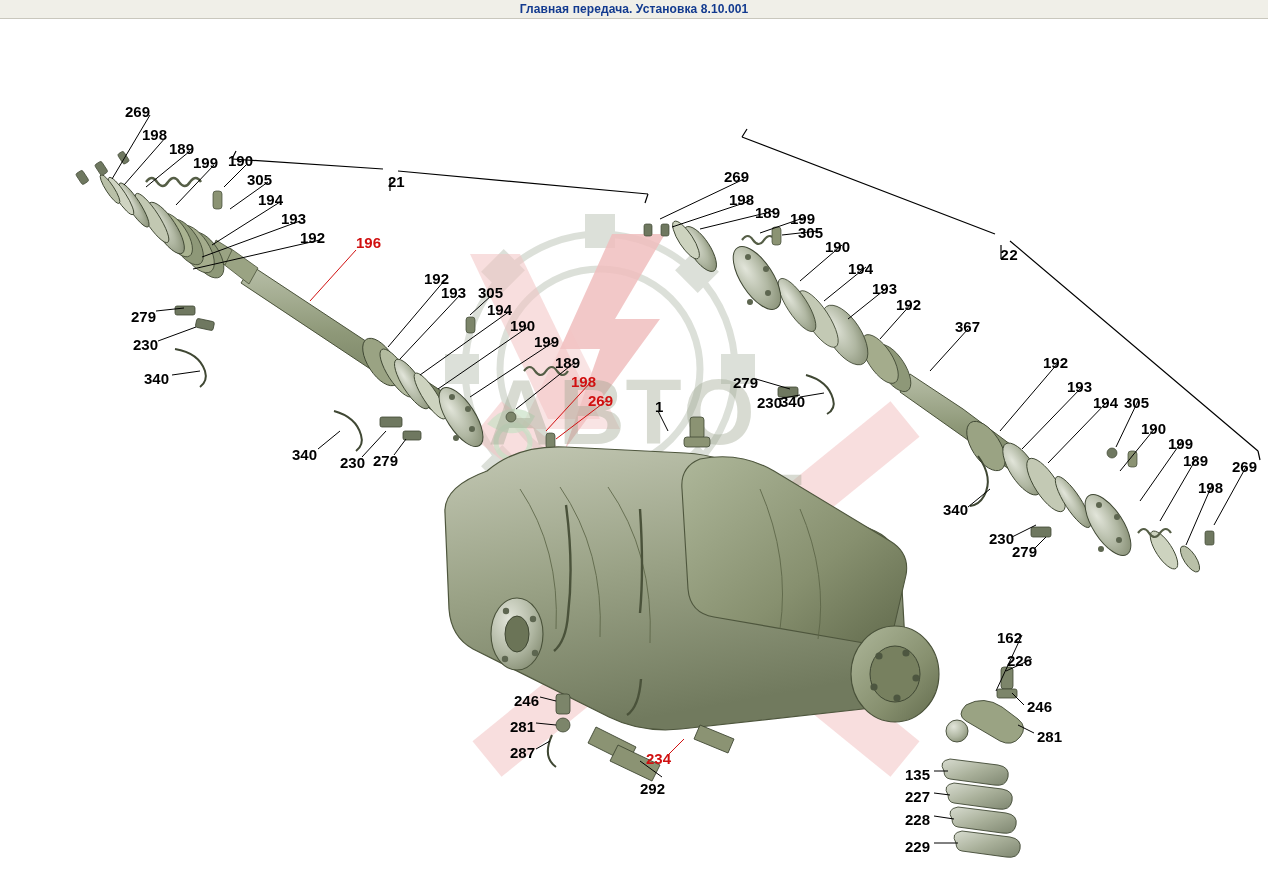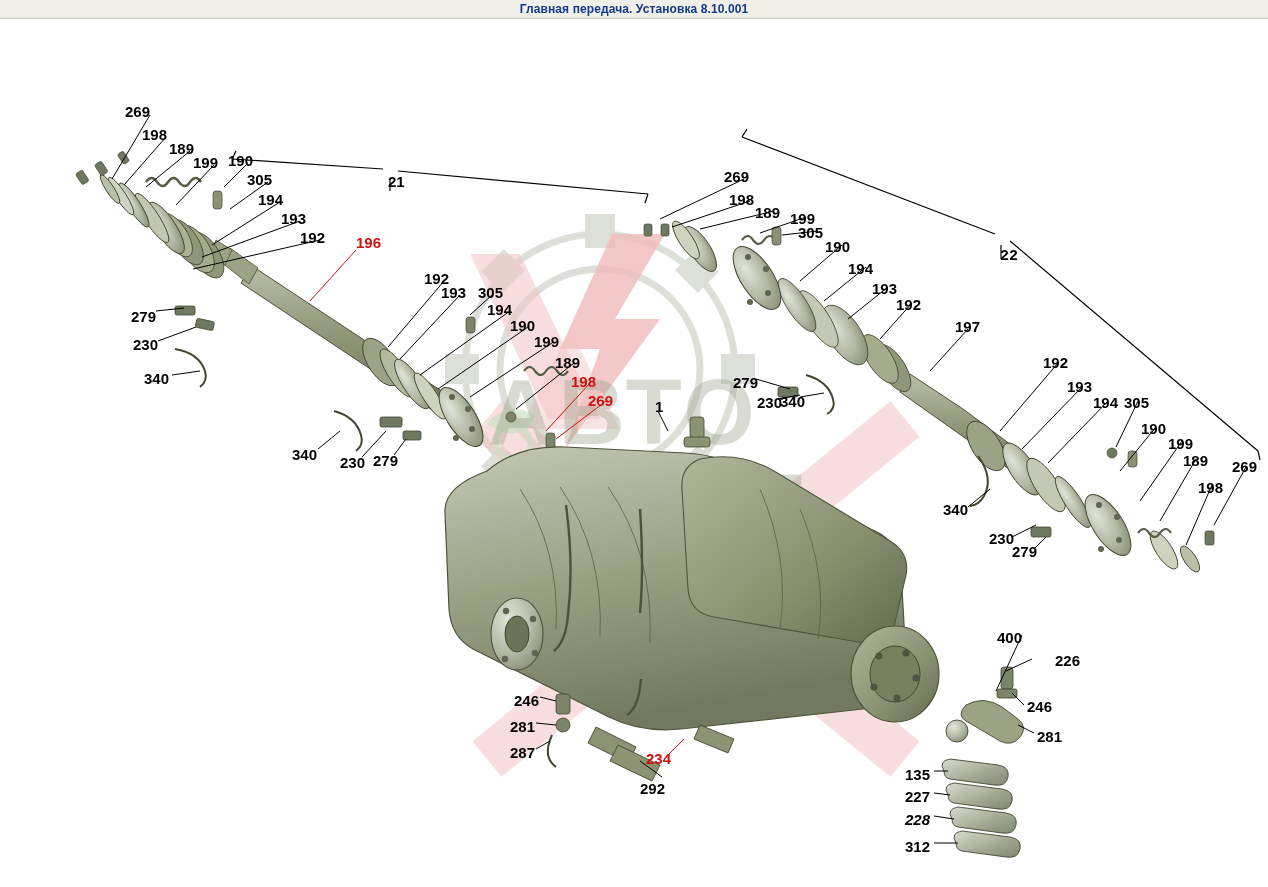--- a/index.html
+++ b/index.html
@@ -475,45 +475,45 @@
     <div class="callout" style="left:373px; top:434px;">279</div>
     <div class="callout" style="left:724px; top:150px;">269</div>
     <div class="callout" style="left:729px; top:173px;">198</div>
     <div class="callout" style="left:755px; top:186px;">189</div>
     <div class="callout" style="left:790px; top:192px;">199</div>
     <div class="callout" style="left:798px; top:206px;">305</div>
     <div class="callout" style="left:825px; top:220px;">190</div>
     <div class="callout" style="left:848px; top:242px;">194</div>
     <div class="callout" style="left:872px; top:262px;">193</div>
     <div class="callout" style="left:896px; top:278px;">192</div>
-    <div class="callout" style="left:955px; top:300px;">197</div>
+    <div class="callout" style="left:955px; top:300px;">367</div>
     <div class="callout" style="left:1000px; top:230px;font-family:Liberation Mono, monospace;">22</div>
     <div class="callout" style="left:733px; top:356px;">279</div>
     <div class="callout" style="left:757px; top:376px;">230</div>
     <div class="callout" style="left:780px; top:375px;">340</div>
     <div class="callout" style="left:1043px; top:336px;">192</div>
     <div class="callout" style="left:1067px; top:360px;">193</div>
     <div class="callout" style="left:1093px; top:376px;">194</div>
     <div class="callout" style="left:1124px; top:376px;">305</div>
     <div class="callout" style="left:1141px; top:402px;">190</div>
     <div class="callout" style="left:1168px; top:417px;">199</div>
     <div class="callout" style="left:1183px; top:434px;">189</div>
     <div class="callout" style="left:1198px; top:461px;">198</div>
     <div class="callout" style="left:1232px; top:440px;">269</div>
     <div class="callout" style="left:943px; top:483px;">340</div>
     <div class="callout" style="left:989px; top:512px;">230</div>
     <div class="callout" style="left:1012px; top:525px;">279</div>
-    <div class="callout" style="left:997px; top:611px;">400</div>
-    <div class="callout" style="left:1007px; top:634px;margin-left:48px;">226</div>
+    <div class="callout" style="left:997px; top:611px;">162</div>
+    <div class="callout" style="left:1007px; top:634px;">226</div>
     <div class="callout" style="left:1027px; top:680px;">246</div>
     <div class="callout" style="left:1037px; top:710px;">281</div>
     <div class="callout" style="left:905px; top:748px;">135</div>
     <div class="callout" style="left:905px; top:770px;text-align:right;">227</div>
-    <div class="callout" style="left:905px; top:793px;font-style:italic;">228</div>
-    <div class="callout" style="left:905px; top:820px;">312</div>
+    <div class="callout" style="left:905px; top:793px;">228</div>
+    <div class="callout" style="left:905px; top:820px;">229</div>
     <div class="callout" style="left:514px; top:674px;">246</div>
     <div class="callout" style="left:510px; top:700px;">281</div>
     <div class="callout" style="left:510px; top:726px;">287</div>
     <div class="callout red" style="left:646px; top:732px;">234</div>
     <div class="callout" style="left:640px; top:762px;">292</div>
 
   </div>
 </div>
 
 </body></html>

